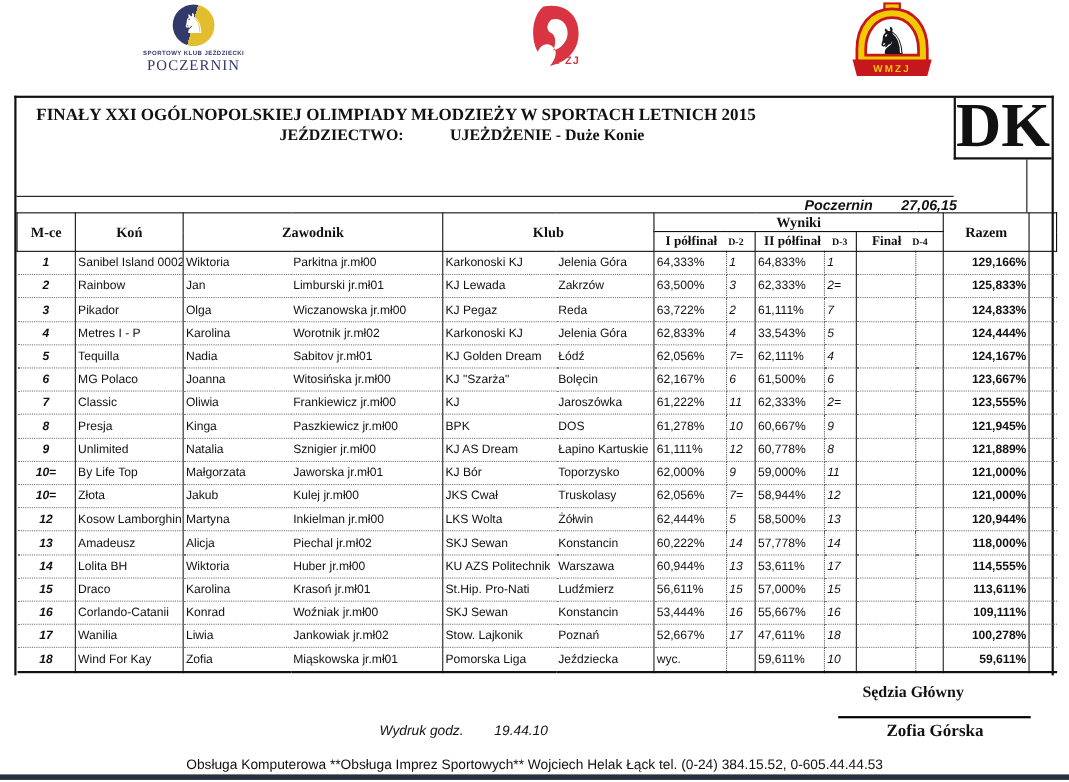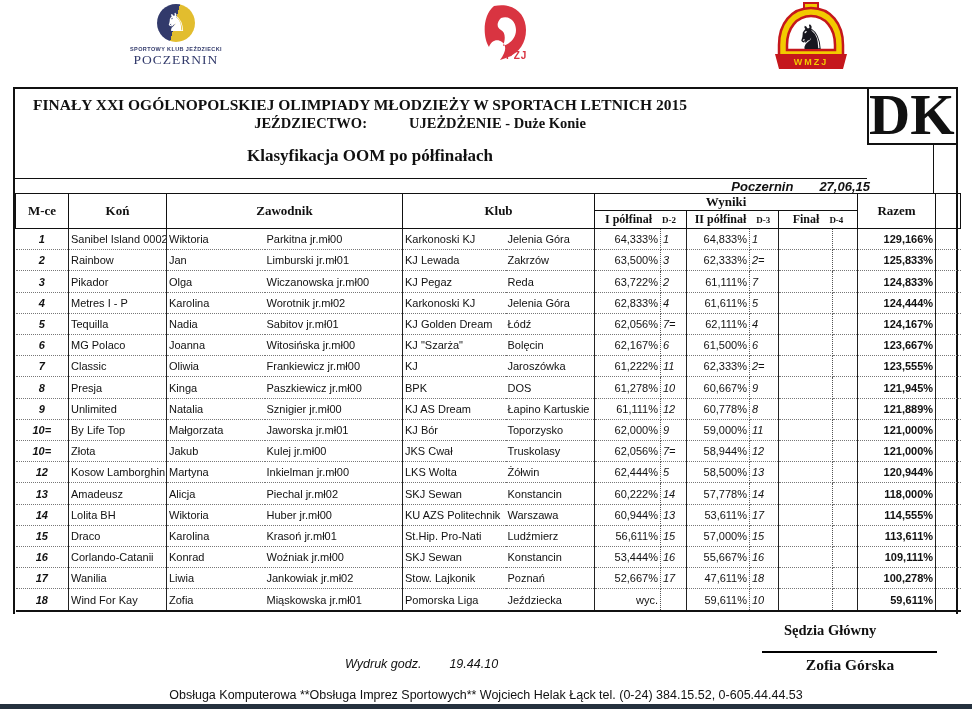--- a/index.html
+++ b/index.html
@@ -49,21 +49,21 @@
   #res th .sub-d{font-size:9px;}
   #res td{padding:0 2px;overflow:hidden;white-space:nowrap;font-size:11px;
       border-bottom:1px dotted #777;}
   #res tbody tr:last-child td{border-bottom:none;}
   td.c-place{font-weight:bold;font-style:italic;font-size:12px;text-align:center;border-right:1px solid #222;}
   td.c-horse{border-right:1px solid #222;padding-left:3px;}
   td.c-first{padding-left:3px;}
   td.c-last{border-right:1px solid #222;padding-left:3px;}
   td.c-club{padding-left:3px;}
   td.c-city{border-right:1px solid #222;padding-left:3px;}
-  td.c-s1,td.c-s2{font-size:10.5px;text-align:right;padding-right:1px;}
+  td.c-s1,td.c-s2{font-size:10.5px;text-align:left;padding-right:1px;}
   td.c-s1{border-right:1px dotted #555;}
   td.c-s2{border-right:1px dotted #555;}
   td.c-d2,td.c-d3{font-style:italic;font-size:10.5px;text-align:left;padding-left:7px;}
   td.c-d2{border-right:1px solid #222;}
   td.c-d3{border-right:1px solid #222;}
   td.c-final{border-right:1px dotted #555;}
   td.c-d4{border-right:1px solid #222;}
   td.c-total{font-weight:bold;font-size:11.5px;text-align:right;padding-right:5px;border-right:1px solid #222;}
 
   
@@ -107,21 +107,20 @@
       <polygon points="7,52 79,52 75,67 11,67" fill="#c5171c"></polygon>
       <text x="43" y="63" text-anchor="middle" font-size="9" font-weight="bold" fill="#f2ca00" letter-spacing="2">WMZJ</text>
     </svg>
   </div>
 
   <div id="pagebox">
     <div class="t1">FINAŁY XXI OGÓLNOPOLSKIEJ OLIMPIADY MŁODZIEŻY  W SPORTACH LETNICH  2015</div>
     <div class="t2">
       <span>JEŹDZIECTWO:</span><span class="gap"></span><span>UJEŻDŻENIE - Duże Konie</span>
     </div>
-    <div class="t3">Klasyfikacja OOM po półfinałach</div>
     <div id="dkbox">
       <span>DK</span>
     </div>
     <div id="title-rule"></div>
     <div id="stub-vline"></div>
     <div id="place-date">
       <span>Poczernin</span><span class="dgap"></span><span>27,06,15</span>
     </div>
 
     <table id="res">
@@ -223,21 +222,21 @@
   </tr>
           <tr>
     <td class="c-place">4</td>
     <td class="c-horse">Metres I - P</td>
     <td class="c-first">Karolina</td>
     <td class="c-last">Worotnik jr.mł02</td>
     <td class="c-club">Karkonoski KJ</td>
     <td class="c-city">Jelenia Góra</td>
     <td class="c-s1">62,833%</td>
     <td class="c-d2">4</td>
-    <td class="c-s2">61,611%</td>
+    <td class="c-s2">33,543%</td>
     <td class="c-d3">5</td>
     <td class="c-final"></td>
     <td class="c-d4"></td>
     <td class="c-total">124,444%</td>
     <td class="c-extra"></td>
   </tr>
           <tr>
     <td class="c-place">5</td>
     <td class="c-horse">Tequilla</td>
     <td class="c-first">Nadia</td>

